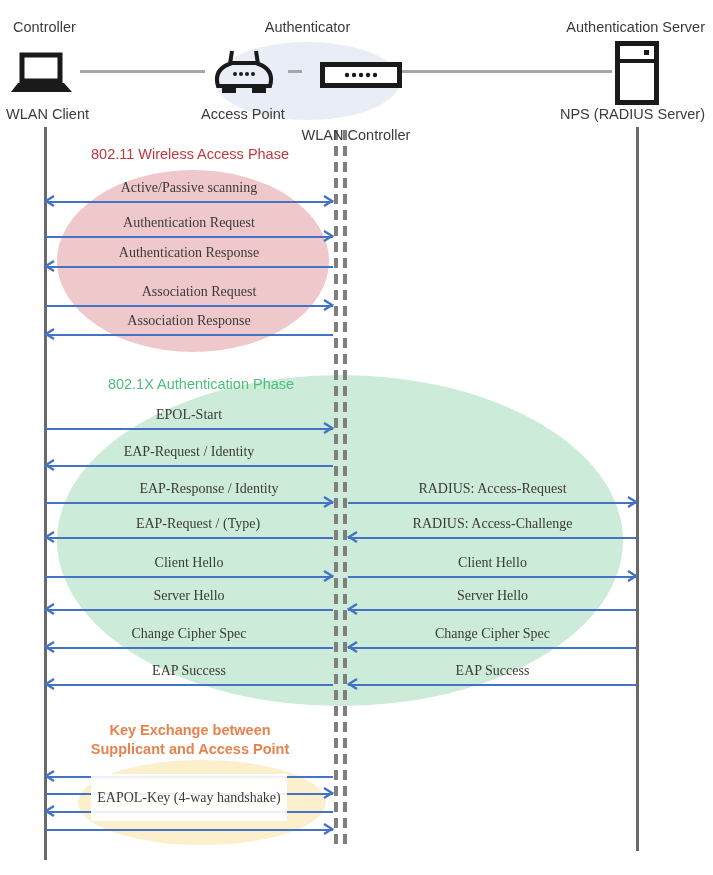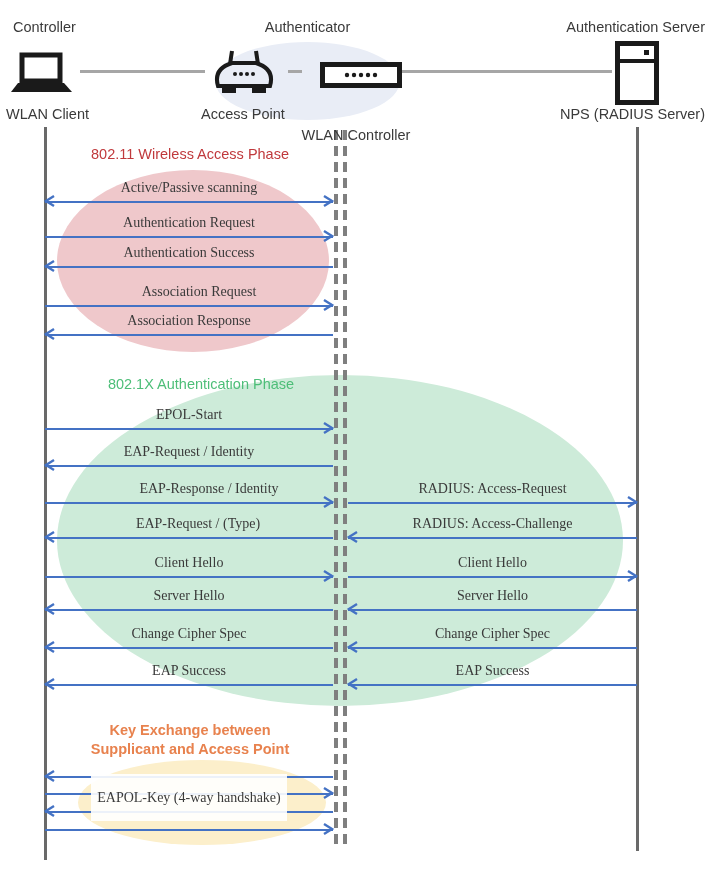--- a/index.html
+++ b/index.html
@@ -134,21 +134,21 @@
       <div class="msg-label" style="left: 45px; top: 180px; width: 288px;"><span>Active/Passive scanning</span></div>
       <div class="msg-line" style="left: 45px; top: 236px; width: 288px; background: rgb(68, 114, 196);"></div>
       <svg class="msg-head" width="14" height="14" viewBox="0 0 14 14" style="left: 321px; top: 229px;">
         <path d="M3 2 L11 7 L3 12" fill="none" stroke="#4472C4" stroke-width="2.4"></path>
       </svg>
       <div class="msg-label" style="left: 45px; top: 215px; width: 288px;"><span>Authentication Request</span></div>
       <div class="msg-line" style="left: 45px; top: 266px; width: 288px; background: rgb(68, 114, 196);"></div>
       <svg class="msg-head" width="14" height="14" viewBox="0 0 14 14" style="left: 43px; top: 259px;">
         <path d="M11 2 L3 7 L11 12" fill="none" stroke="#4472C4" stroke-width="2.4"></path>
       </svg>
-      <div class="msg-label" style="left: 45px; top: 245px; width: 288px;"><span>Authentication Success</span></div>
+      <div class="msg-label" style="left: 45px; top: 245px; width: 288px;"><span>Authentication Response</span></div>
       <div class="msg-line" style="left: 45px; top: 305px; width: 288px; background: rgb(68, 114, 196);"></div>
       <svg class="msg-head" width="14" height="14" viewBox="0 0 14 14" style="left: 321px; top: 298px;">
         <path d="M3 2 L11 7 L3 12" fill="none" stroke="#4472C4" stroke-width="2.4"></path>
       </svg>
       <div class="msg-label" style="left: 45px; top: 284px; width: 288px; padding-left: 20px;"><span>Association Request</span></div>
       <div class="msg-line" style="left: 45px; top: 334px; width: 288px; background: rgb(68, 114, 196);"></div>
       <svg class="msg-head" width="14" height="14" viewBox="0 0 14 14" style="left: 43px; top: 327px;">
         <path d="M11 2 L3 7 L11 12" fill="none" stroke="#4472C4" stroke-width="2.4"></path>
       </svg>
       <div class="msg-label" style="left: 45px; top: 313px; width: 288px;"><span>Association Response</span></div>

